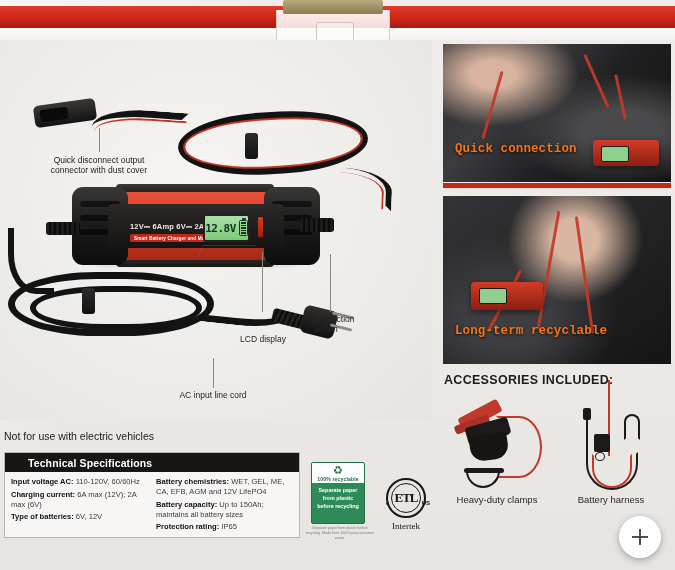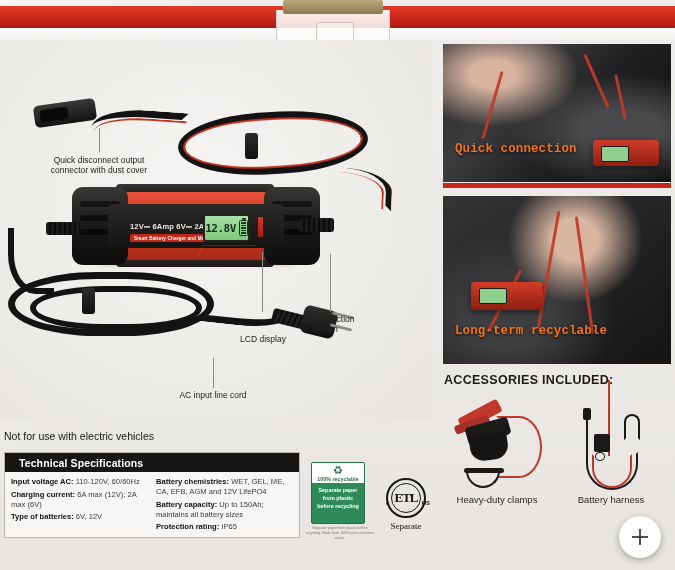--- a/index.html
+++ b/index.html
@@ -389,21 +389,21 @@
     position:absolute; left:4px; top:430px;
     font-size:10.5px; font-weight:400; color:#1b1a19;
   }
   .spec-box {
     position:absolute; left:4px; top:452px; width:296px; height:86px;
     background:#f7f6f5; border:1px solid #b9b6b2;
   }
   .spec-head {
     height:19px; background:#171615; color:#ffffff;
     font-size:10.5px; font-weight:700; display:flex; align-items:center;
-    padding-left:14px; letter-spacing:.1px;
+    padding-left:23px; letter-spacing:.1px;
   }
   .spec-cols { display:flex; padding:5px 6px 0 6px; gap:8px; }
   .spec-col { width:50%; }
   .spec-row { font-size:7.6px; line-height:1.32; color:#3d3b39; margin-bottom:2.5px; }
   .spec-row b { color:#141313; font-weight:700; }
 
   
   .recycle {
     position:absolute; left:311px; top:462px; width:54px; height:62px;
     background:#2e8b57; border:1px solid #246e45; border-radius:2px;
@@ -619,21 +619,21 @@
       <div class="rc-body">Separate paper from plastic before recycling</div>
     </div>
     <div class="recycle-note">Separate paper from plastic before recycling. Made from 100% post-consumer waste.</div>
 
     <div class="etl">
       <div class="etl-circle">
         <div class="etl-inner">ETL</div>
         <span class="etl-c">c</span>
         <span class="etl-us">US</span>
       </div>
-      <div class="etl-name">Separate</div>
+      <div class="etl-name">Intertek</div>
     </div>
 
   </div>
 
   <div class="zoom-btn">
     <svg width="22" height="22" viewBox="0 0 22 22" aria-hidden="true">
       <line x1="11" y1="3" x2="11" y2="19" stroke="#3c3c3c" stroke-width="1.8"></line>
       <line x1="3" y1="11" x2="19" y2="11" stroke="#3c3c3c" stroke-width="1.8"></line>
     </svg>
   </div>

